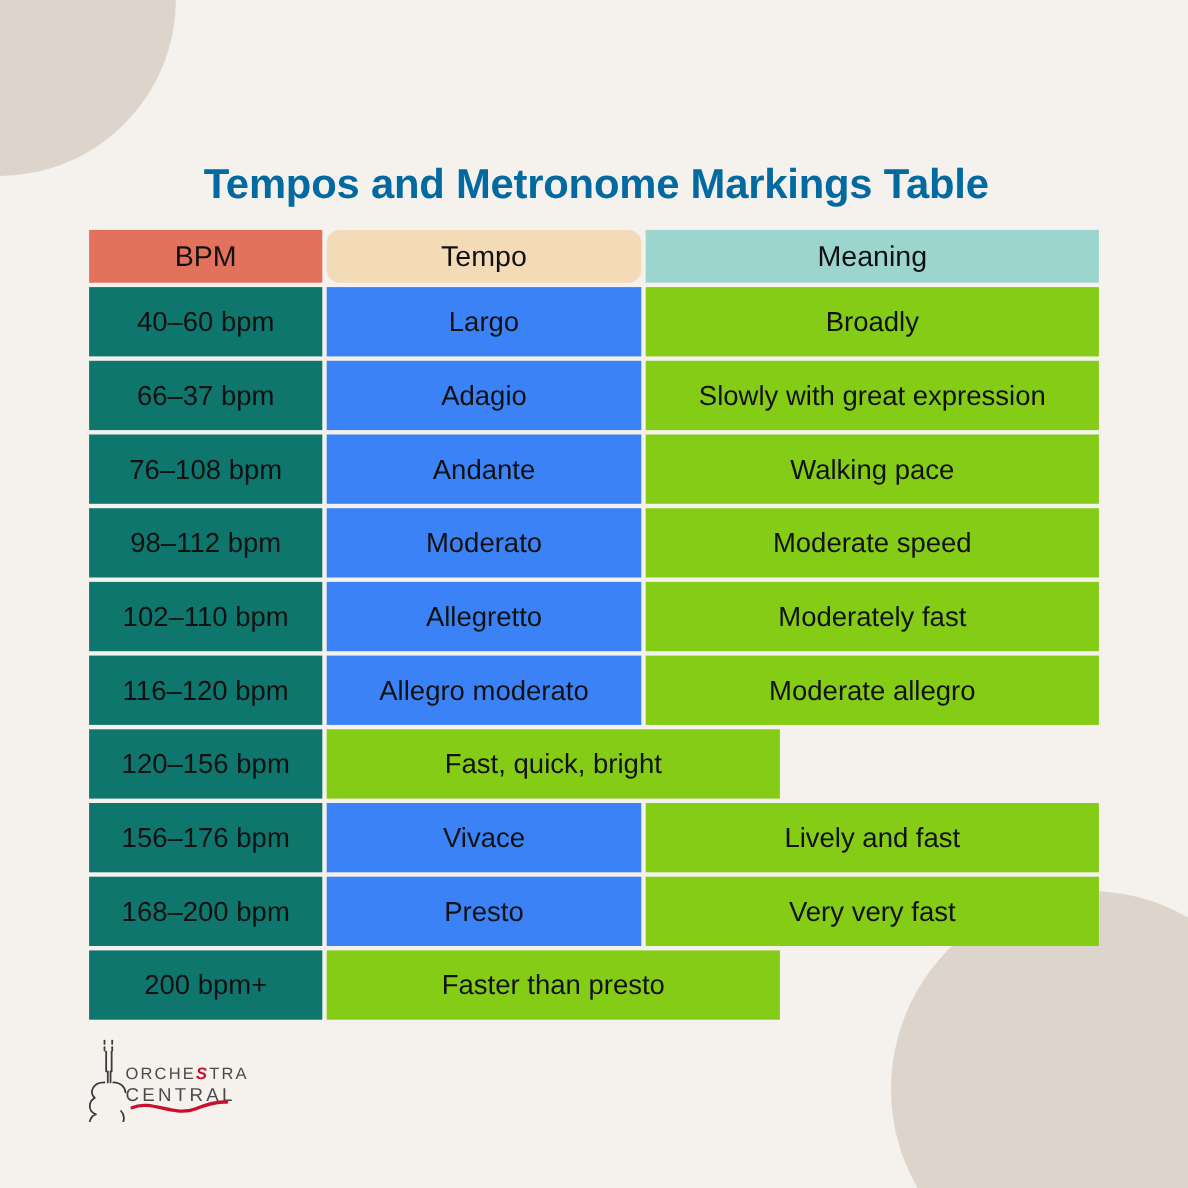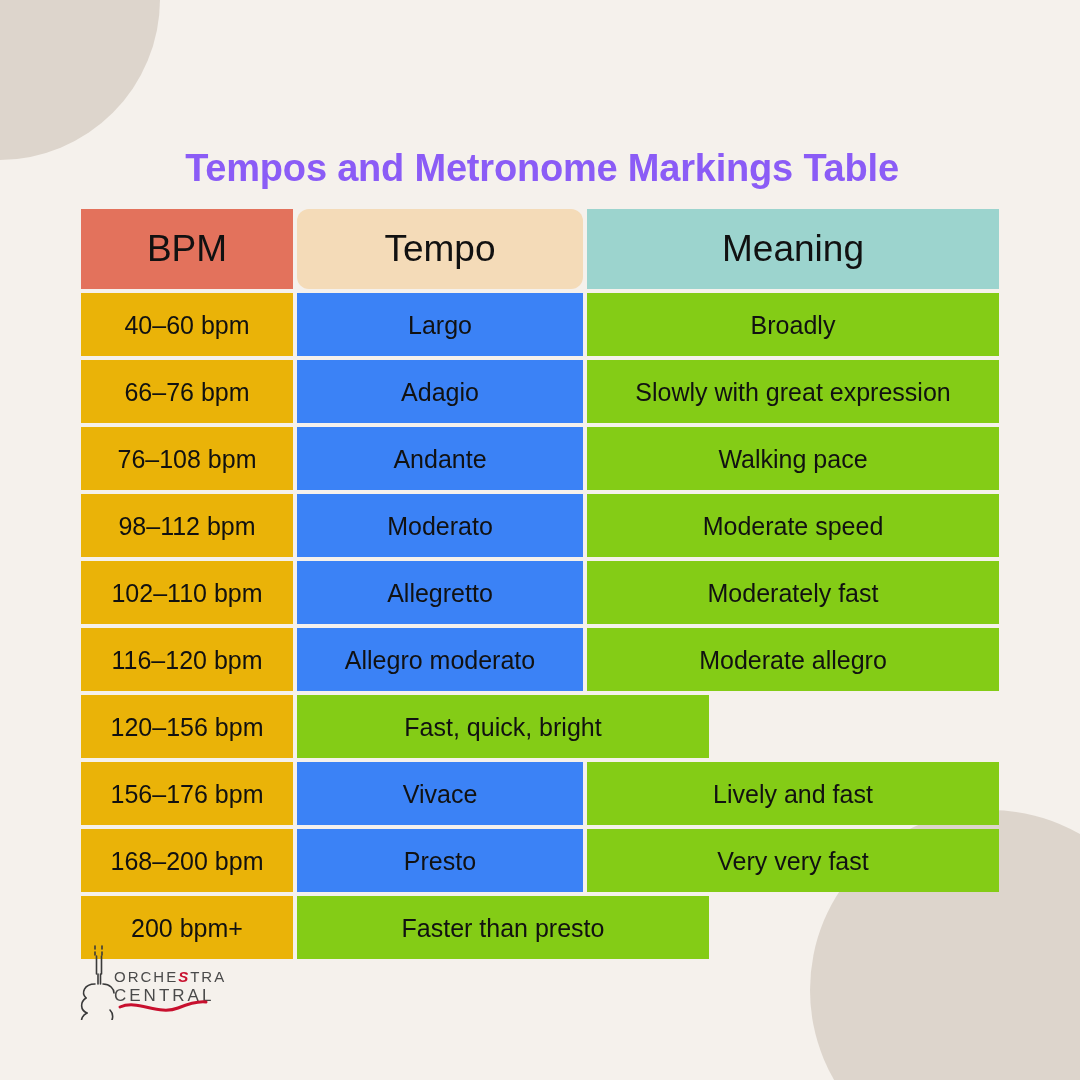--- a/index.html
+++ b/index.html
@@ -14,21 +14,21 @@
   
   .deco{position:absolute;border-radius:50%;background:#DDD5CC;}
   .deco-tl{width:322px;height:322px;left:-162px;top:-162px;}
   .deco-br{width:360px;height:360px;right:-90px;bottom:-90px;}
 
   .title{
     position:absolute;left:4px;right:0;top:144px;
     text-align:center;
     font-size:38px;line-height:48px;
     font-weight:bold;
-    color:#8b5cf6;
+    color:#0369a1;
     letter-spacing:-0.2px;
     white-space:nowrap;
   }
 
   .table{
     position:absolute;left:81px;top:209px;
     width:918px;
   }
   .row{display:flex;gap:4px;margin-bottom:4px;}
   .row:last-child{margin-bottom:13px;}
@@ -39,28 +39,28 @@
     color:#111111;
     font-size:25px;
     line-height:30px;
     box-sizing:border-box;
     padding:0 8px;
   }
   .c-bpm{width:212px;}
   .c-tempo{width:286px;}
   .c-meaning{width:412px;}
 
-  .row-head .cell{height:80px;font-size:37px;line-height:36px;}
+  .row-head .cell{height:48px;font-size:26px;line-height:36px;}
   .row-body .cell{height:63px;}
 
   .row-head .c-bpm{background:#E3725C;}
   .row-head .c-tempo{background:#F4DBB8;border-radius:12px;}
   .row-head .c-meaning{background:#9CD4CE;}
 
-  .row-body .c-bpm{background:#eab308;}
+  .row-body .c-bpm{background:#0f766e;}
   .row-body .c-tempo{background:#3b82f6;}
   .row-body .c-meaning{background:#84cc16;}
 
   
   .logo{position:absolute;left:76px;top:944px;width:160px;height:76px;}
   .logo svg{display:block;width:160px;height:76px;}
   .logo-word{
     position:absolute;
     font-family:"Liberation Sans", sans-serif;
     color:#4A4A4A;
@@ -86,21 +86,21 @@
       <div class="cell c-tempo">Tempo</div>
       <div class="cell c-meaning">Meaning</div>
     </div>
 
     <div class="row row-body">
       <div class="cell c-bpm">40–60 bpm</div>
       <div class="cell c-tempo">Largo</div>
       <div class="cell c-meaning">Broadly</div>
     </div>
     <div class="row row-body">
-      <div class="cell c-bpm">66–76 bpm</div>
+      <div class="cell c-bpm">66–37 bpm</div>
       <div class="cell c-tempo">Adagio</div>
       <div class="cell c-meaning">Slowly with great expression</div>
     </div>
     <div class="row row-body">
       <div class="cell c-bpm">76–108 bpm</div>
       <div class="cell c-tempo">Andante</div>
       <div class="cell c-meaning">Walking pace</div>
     </div>
     <div class="row row-body">
       <div class="cell c-bpm">98–112 bpm</div>

